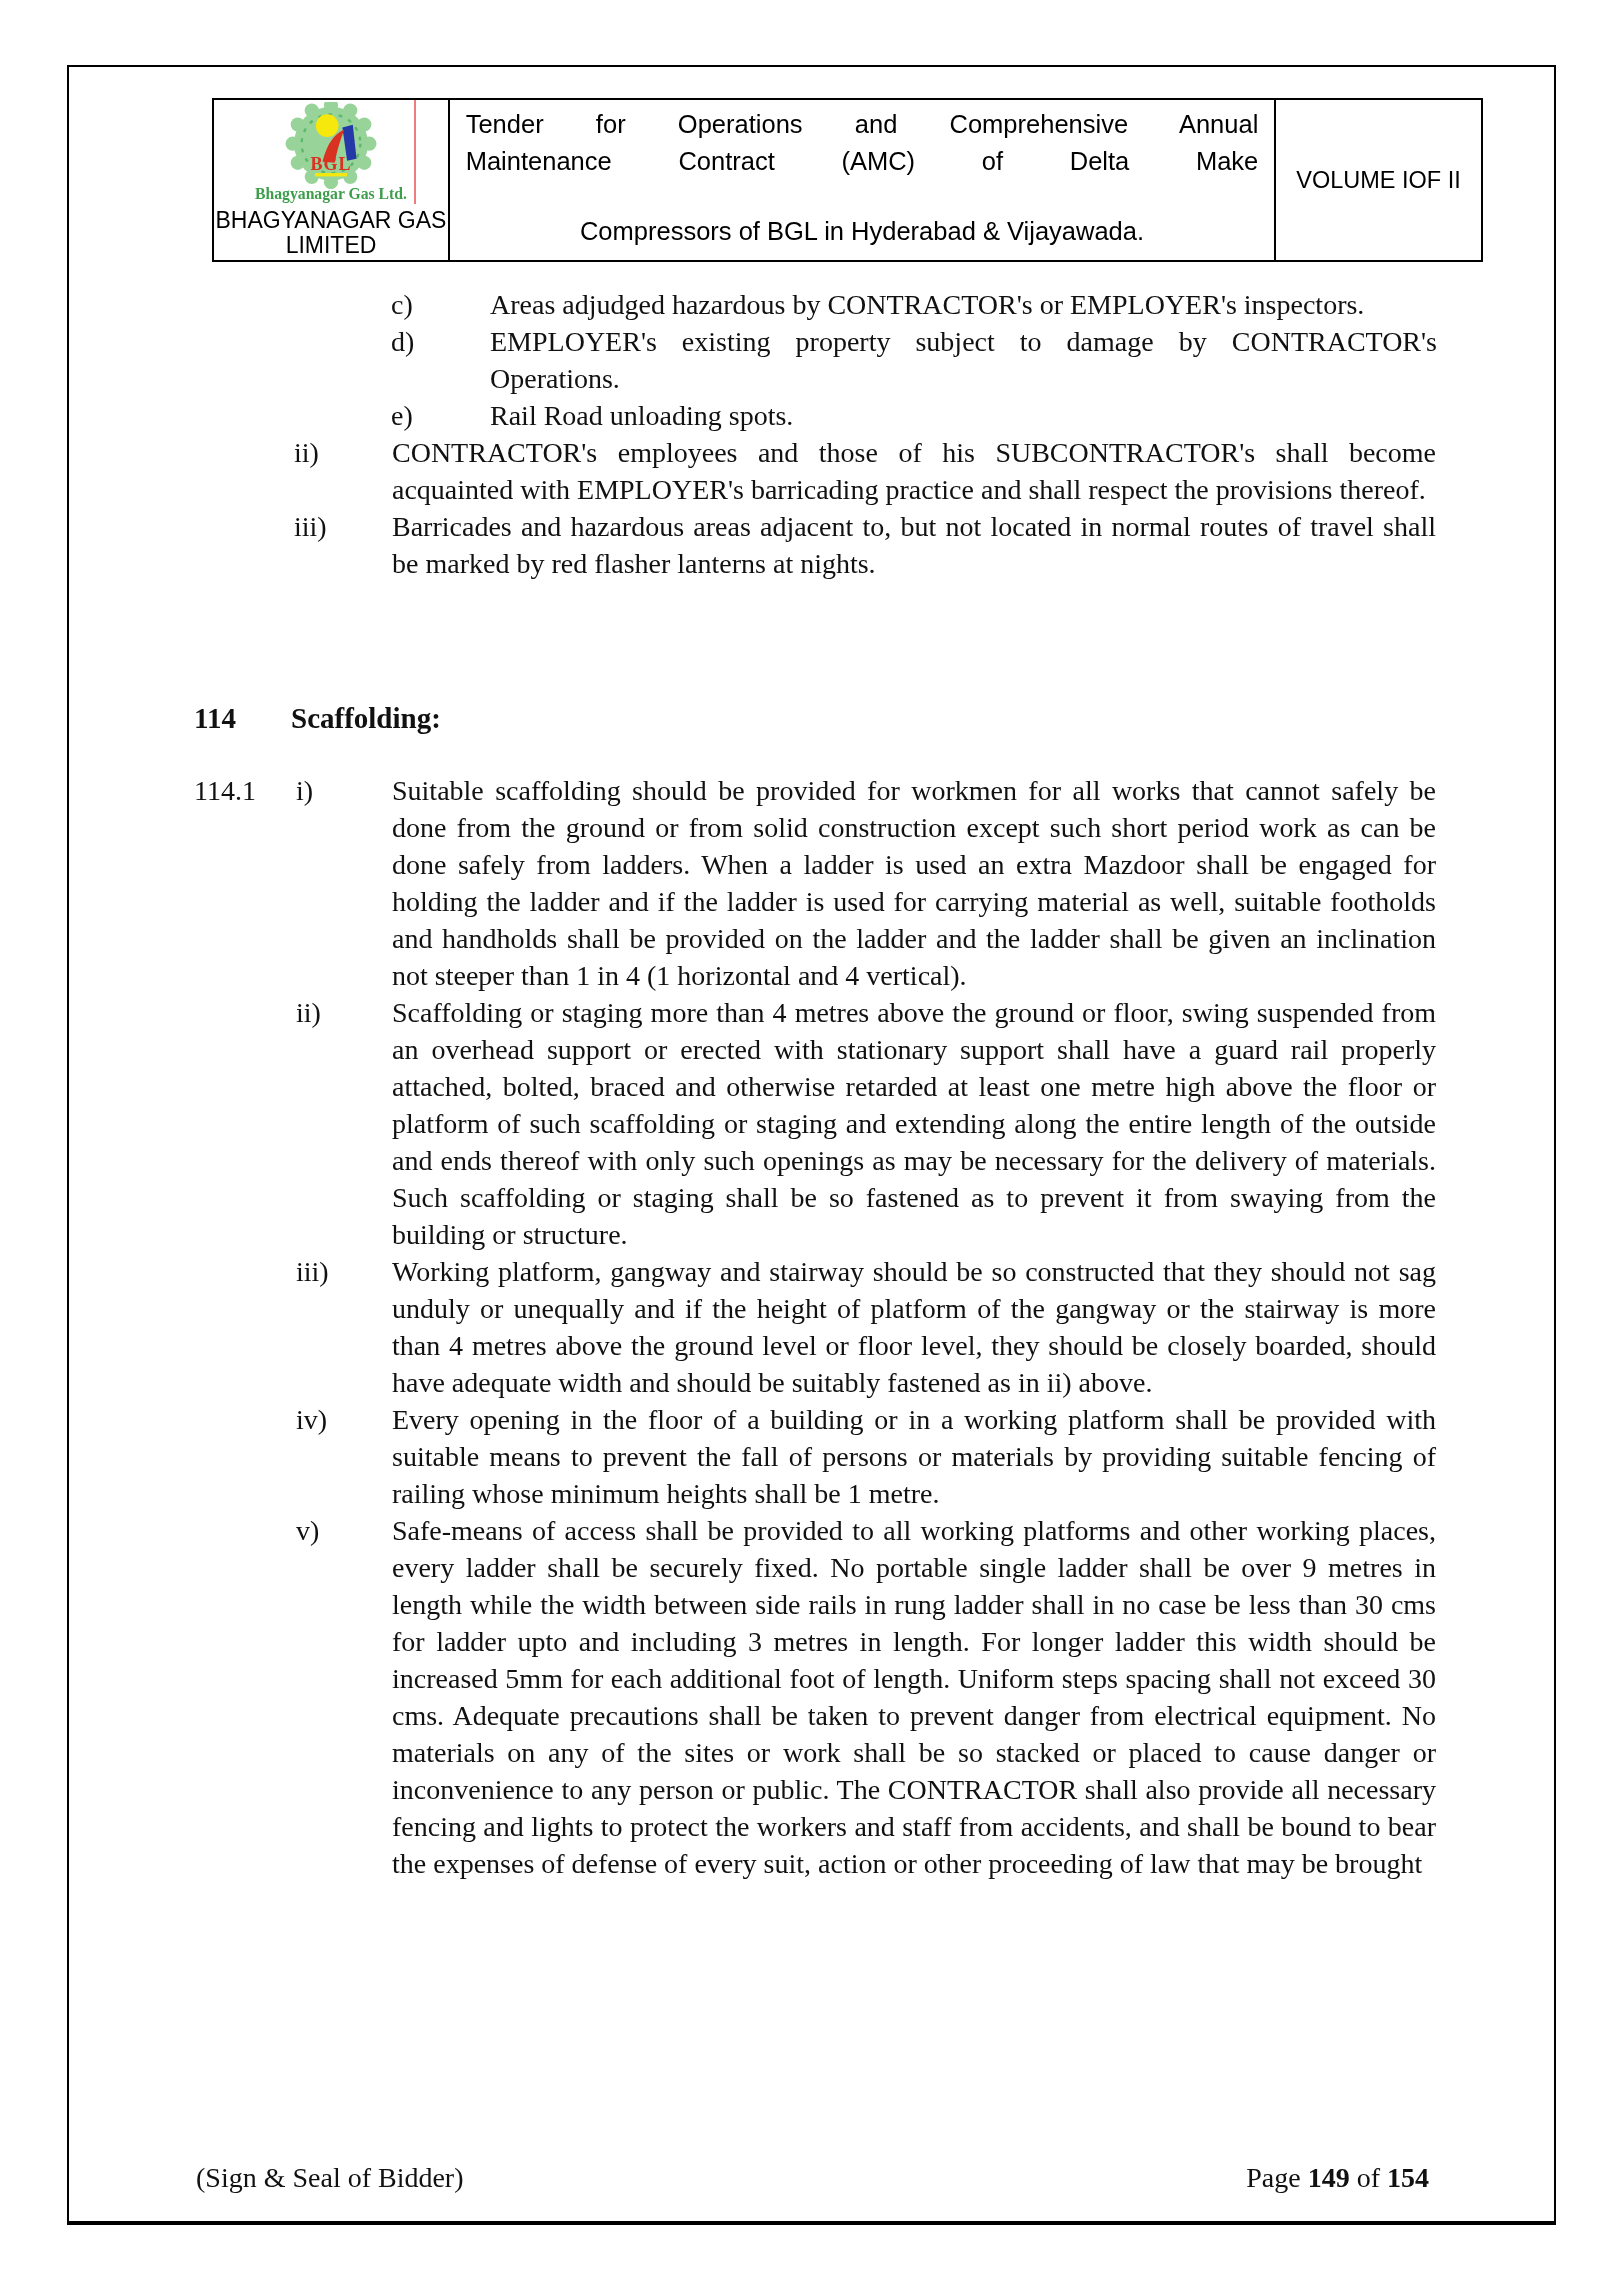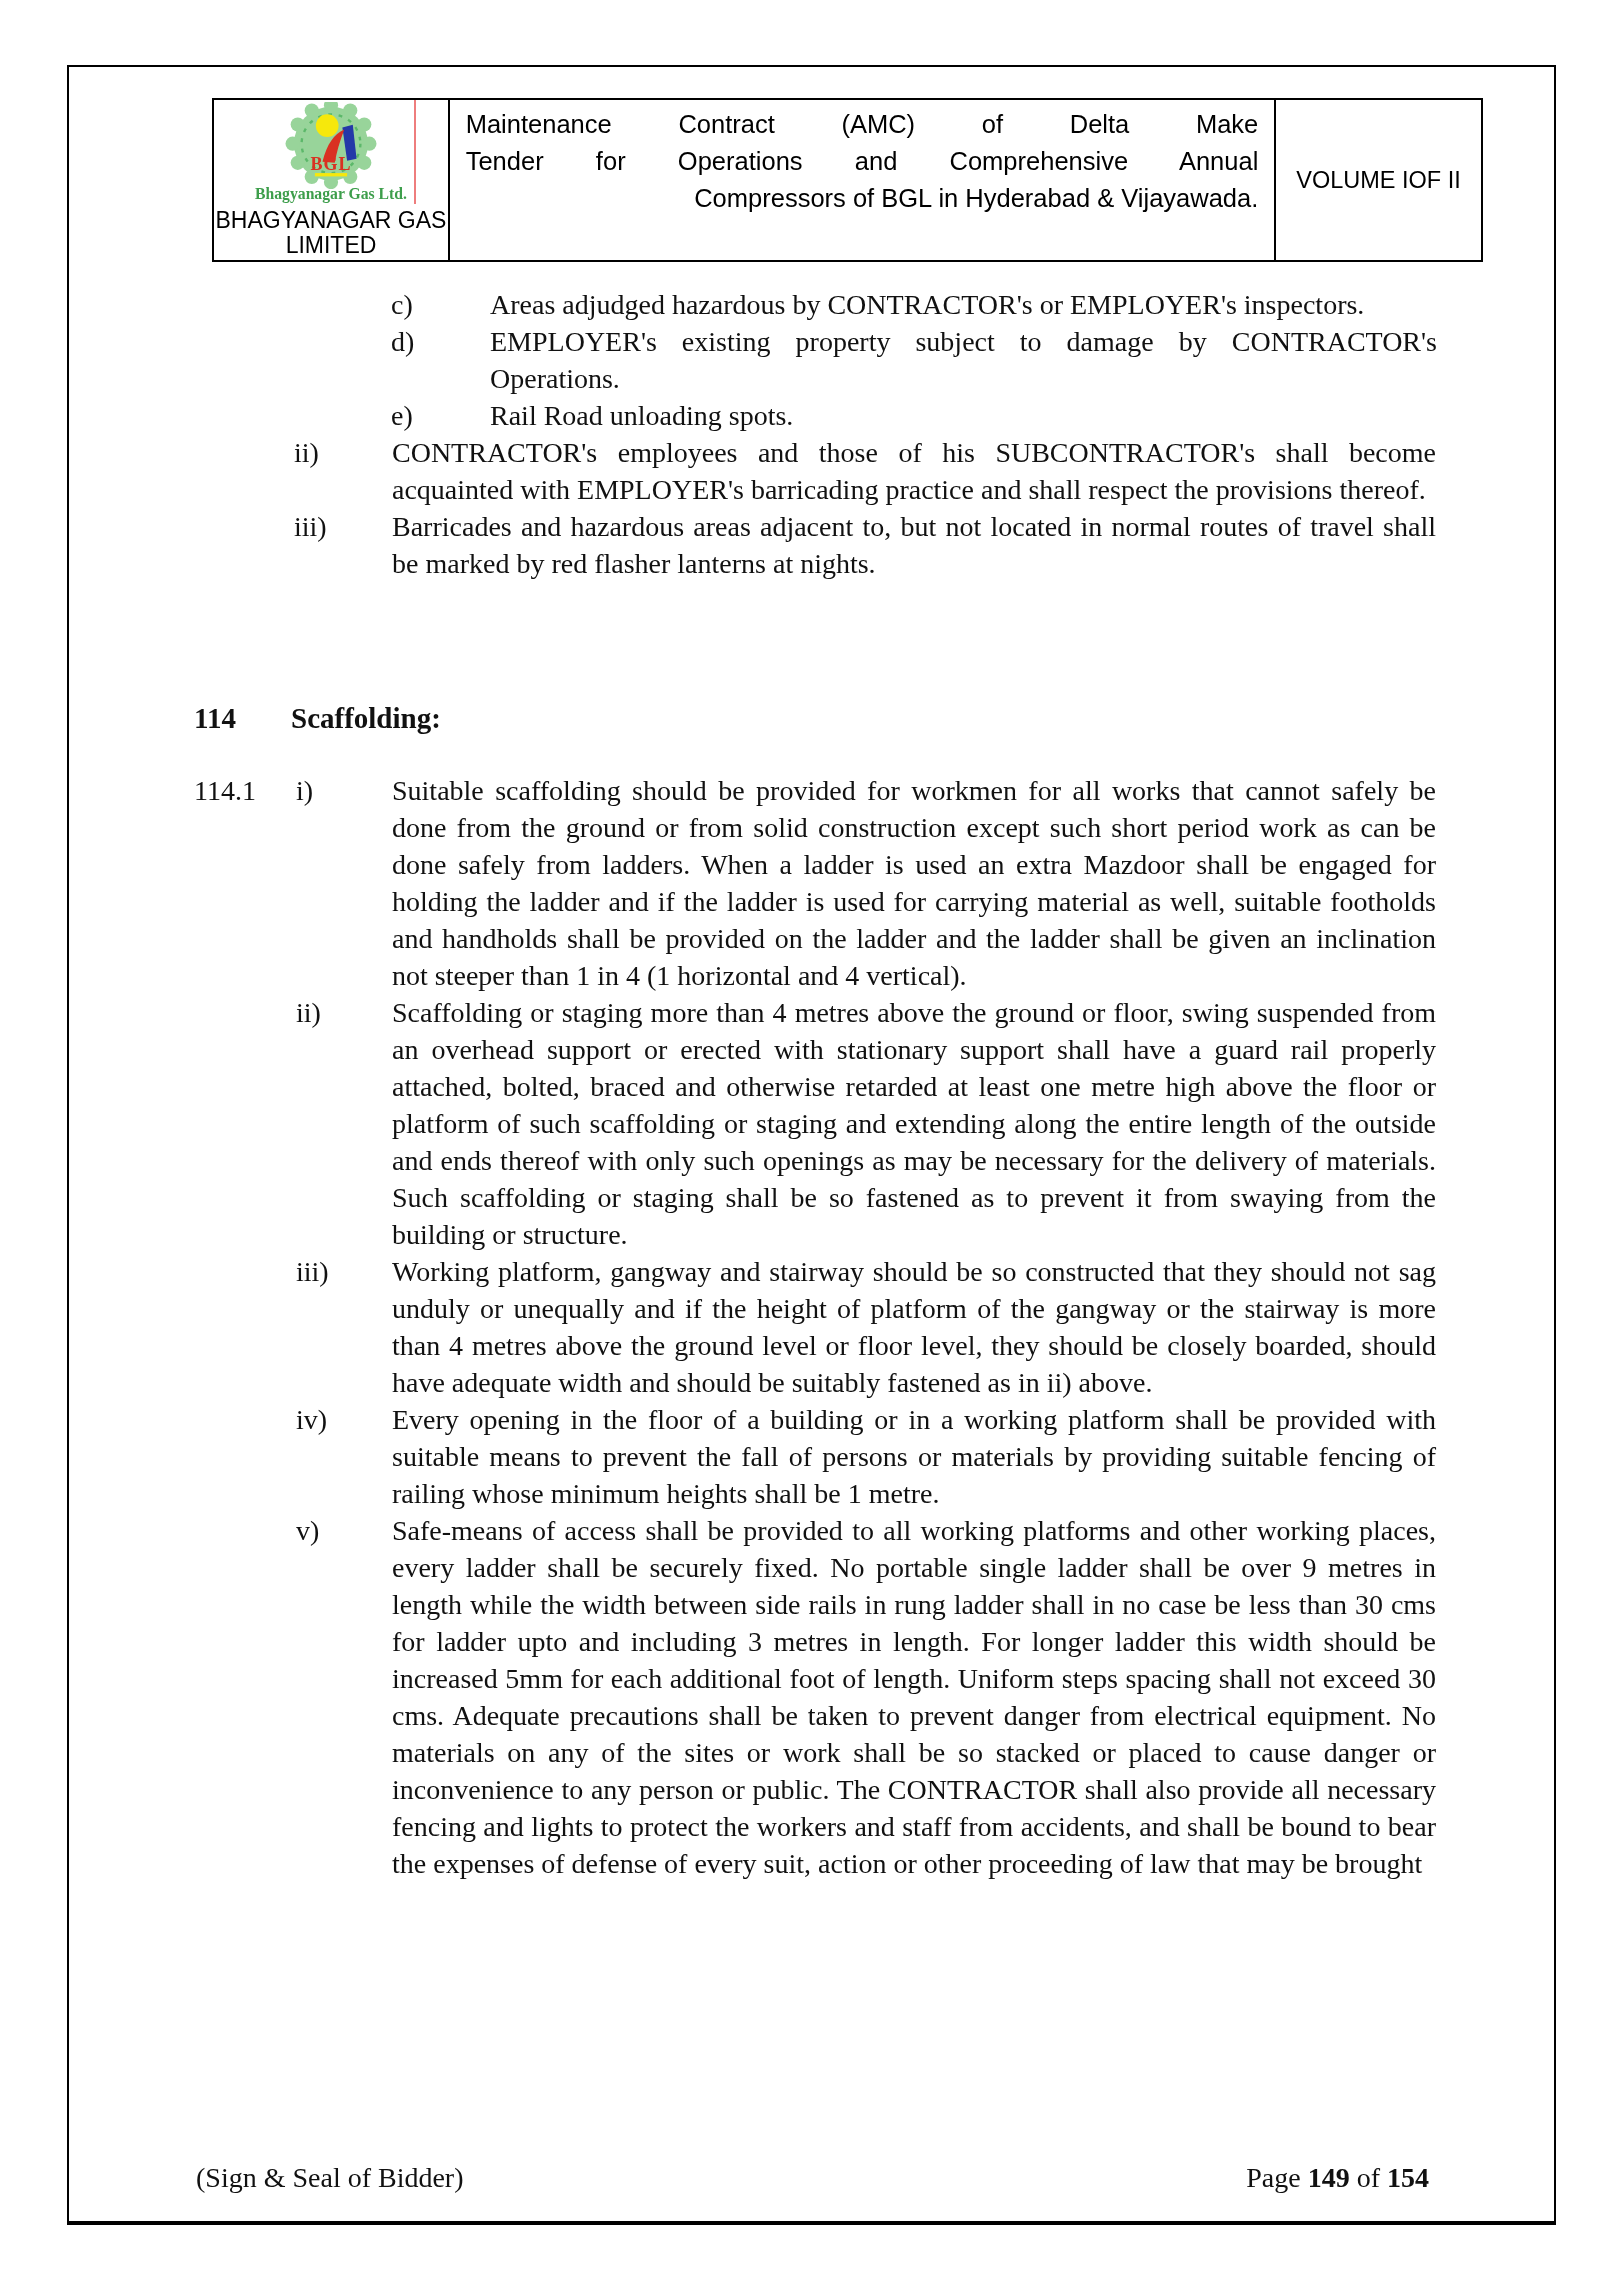--- a/index.html
+++ b/index.html
@@ -25,21 +25,21 @@
     align-items:center; padding-top:2px;
   }
   .logo-redline { position:absolute; left:200px; top:0; width:2px; height:104px; background:#ee7d7d; }
   .logo-sub {
     font-family:"Liberation Serif", serif; font-weight:bold;
     font-size:15.7px; line-height:16.7px; color:#3d9e4b; margin-top:-2.9px;
   }
   .company { font-size:23px; line-height:29px; color:#000; text-align:center; margin-top:2.9px; }
   .cell.title { flex:1; padding:5.9px 15.7px 0 15.7px; font-size:25.5px; line-height:37px; color:#000; }
   .tl-j { text-align:justify; text-align-last:justify; }
-  .tl-l { text-align:right; }
+  .tl-l { text-align:center;margin-top:33px; }
   .tl-c { text-align:center; }
   .cell.vol {
     width:207px; display:flex; flex-direction:row; justify-content:center;
     align-items:center; font-size:23.5px; line-height:33px; color:#000;
   }
   
   .content { position:absolute; left:0; top:286px; width:1621px; font-size:28px; line-height:37px; }
   .row { display:flex; }
   .lbl { flex:none; }
   .txt { flex:none; text-align:justify; }
@@ -96,22 +96,22 @@
         <text x="61" y="72" text-anchor="middle" font-family="Liberation Serif, serif" font-weight="bold" font-size="19" fill="#d93222" letter-spacing="1">BGL</text>
         <rect x="44" y="75" width="34" height="3.5" fill="#f6e80c"></rect>
       </svg>
       <div class="logo-redline"></div>
       <div class="logo-sub">Bhagyanagar Gas Ltd.</div>
       <div class="company">BHAGYANAGAR GAS</div>
       <div class="company" style="margin-top:-3.9px">LIMITED</div>
     </div>
 
     <div class="cell title">
+      <div class="tl-j">Tender for Operations and Comprehensive Annual</div>
       <div class="tl-j">Maintenance Contract (AMC) of Delta Make</div>
-      <div class="tl-j">Tender for Operations and Comprehensive Annual</div>
       <div class="tl-l">Compressors of BGL in Hyderabad &amp; Vijayawada.</div>
     </div>
 
     <div class="cell vol">
       <div>VOLUME I</div>
       <div>OF II</div>
     </div>
   </div>
 
   <div class="content">

